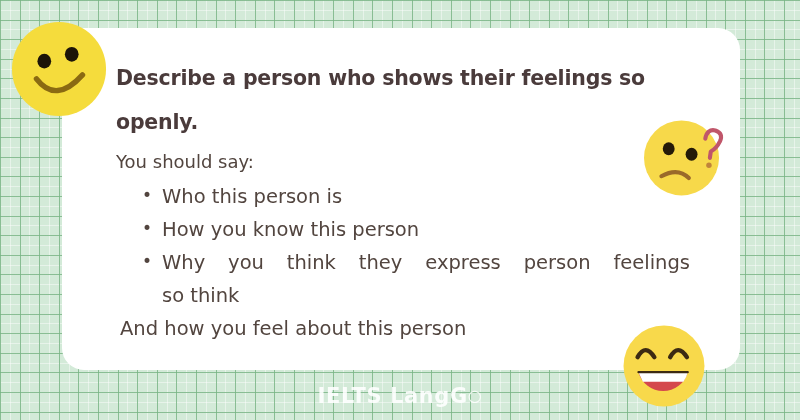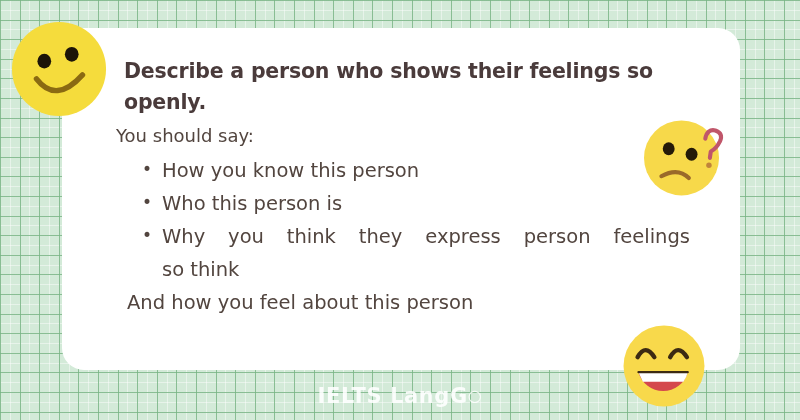--- a/index.html
+++ b/index.html
@@ -60,24 +60,24 @@
   #card-text {
     position: absolute;
     left: 116px;
     top: 56px;
     width: 580px;
   }
   .q-title {
     font-family: "DejaVu Sans", sans-serif;
     font-weight: bold;
     font-size: 20.5px;
-    line-height: 31px;
+    line-height: 44px;
     color: #4a3b3b;
     letter-spacing: -0.2px;
-    margin: 0 0 2px 8px;
+    margin: 0 0 2px 0;
   }
   .q-lead {
     font-family: "DejaVu Sans", sans-serif;
     font-size: 18px;
     line-height: 32px;
     color: #52453f;
     margin: 0;
   }
   ul.q-bullets {
     margin: 2px 0 0 0;
@@ -109,21 +109,21 @@
   }
   li.justified > span.jline.stretch {
     text-align: justify;
     text-align-last: justify;
   }
   .q-tail {
     font-family: "DejaVu Sans", sans-serif;
     font-size: 19.5px;
     line-height: 32px;
     color: #52453f;
-    margin: 1px 0 0 11px;
+    margin: 1px 0 0 4px;
   }
 
   
   .emoji {
     position: absolute;
   }
   #emoji-smiley      { left: 10px;  top: 20px;  width: 98px;  height: 98px; }
   #emoji-confused    { left: 641px; top: 114px; width: 92px;  height: 86px; }
   #emoji-laughing    { left: 620px; top: 322px; width: 88px;  height: 88px; }
 
@@ -153,22 +153,22 @@
 <div id="stage">
 
   <div id="grid-bg"></div>
 
   <div id="card"></div>
 
   <div id="card-text">
     <p class="q-title">Describe a person who shows their feelings so openly.</p>
     <p class="q-lead">You should say:</p>
     <ul class="q-bullets">
+      <li>Who this person is</li>
       <li>How you know this person</li>
-      <li>Who this person is</li>
       <li class="justified">
         <span class="jline stretch">Why  you  think  they  express  person  feelings</span>
         <span class="jline">so think</span>
       </li>
     </ul>
     <p class="q-tail">And how you feel about this person</p>
   </div>
 
   <svg class="emoji" id="emoji-smiley" viewBox="0 0 100 100">
     <circle cx="50" cy="50" r="48" fill="#f5dc3c"></circle>

